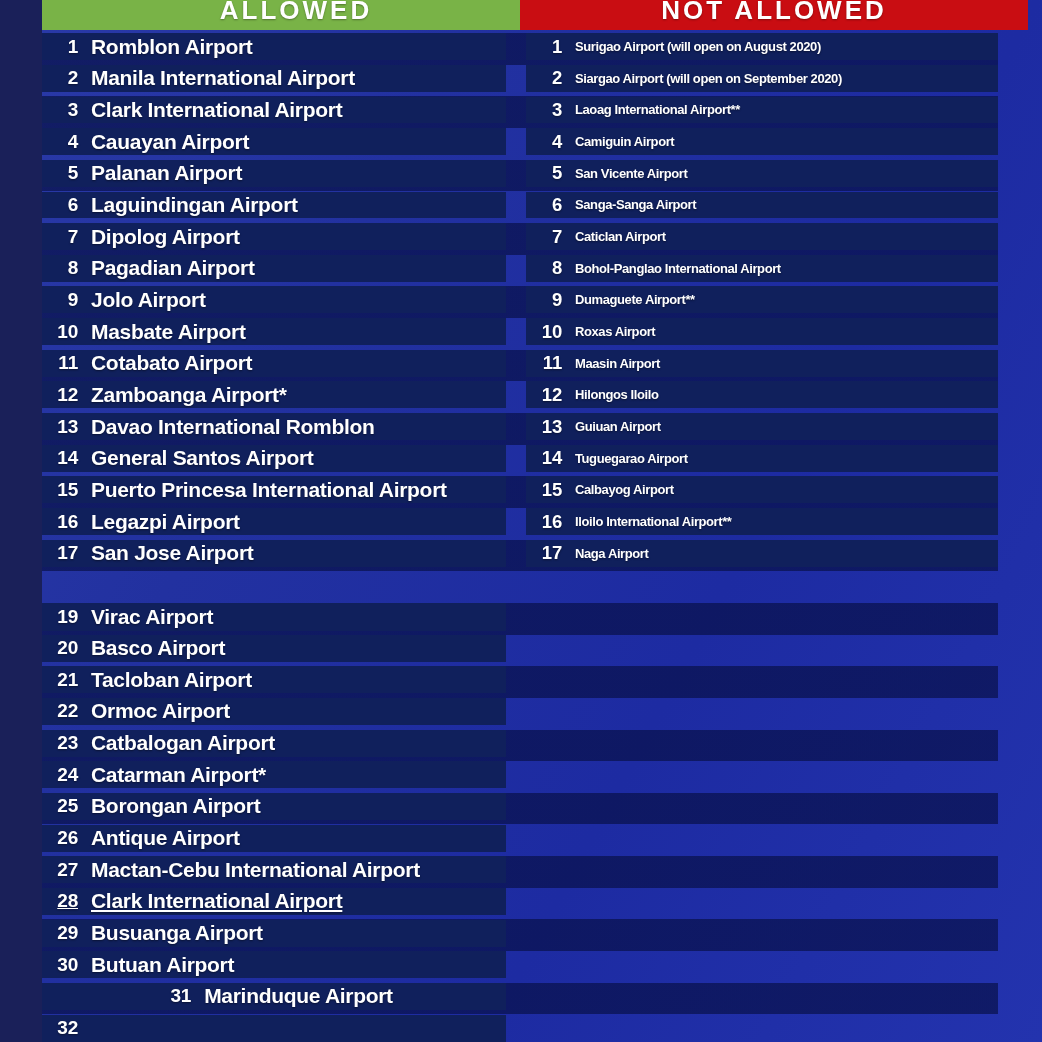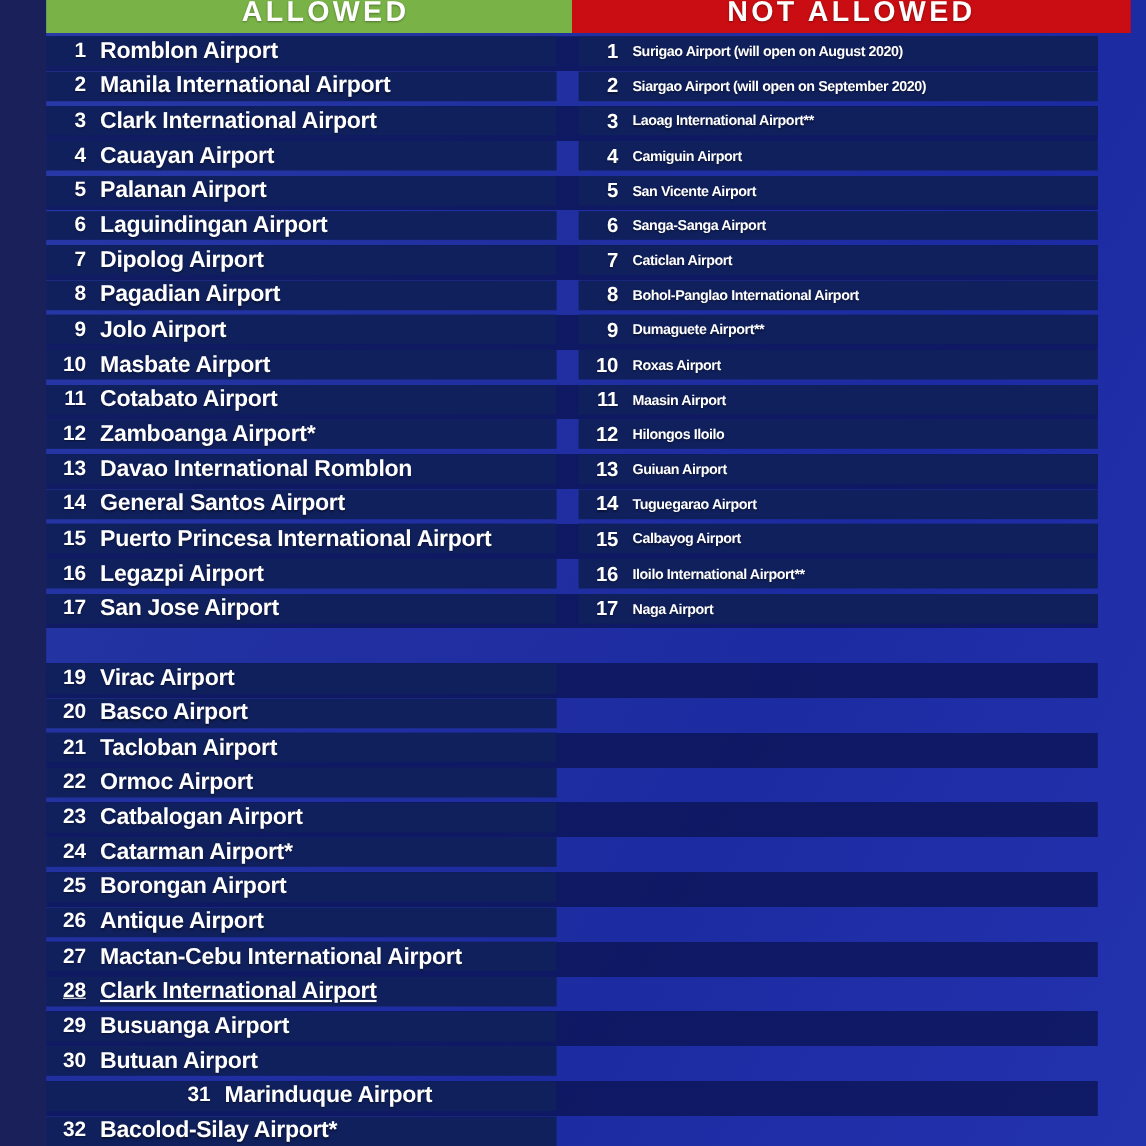--- a/index.html
+++ b/index.html
@@ -229,21 +229,20 @@
       <div class="row c0" style="top: 951.34px;">
         <span class="num">30</span>
         <span class="name">Butuan Airport</span>
       </div>
       <div class="row c0" style="top: 983px; justify-content: center;">
         <span class="num">31</span>
         <span class="name">Marinduque Airport</span>
       </div>
       <div class="row c0" style="top: 1014.66px;">
         <span class="num">32</span>
-        <span class="name">Bacolod-Silay Airport*</span>
       </div>
       <div class="row c1" style="top: 33.2px;">
         <span class="num">1</span>
         <span class="name">Surigao Airport (will open on August 2020)</span>
       </div>
       <div class="row c1" style="top: 64.86px;">
         <span class="num">2</span>
         <span class="name">Siargao Airport (will open on September 2020)</span>
       </div>
       <div class="row c1" style="top: 96.52px;">

